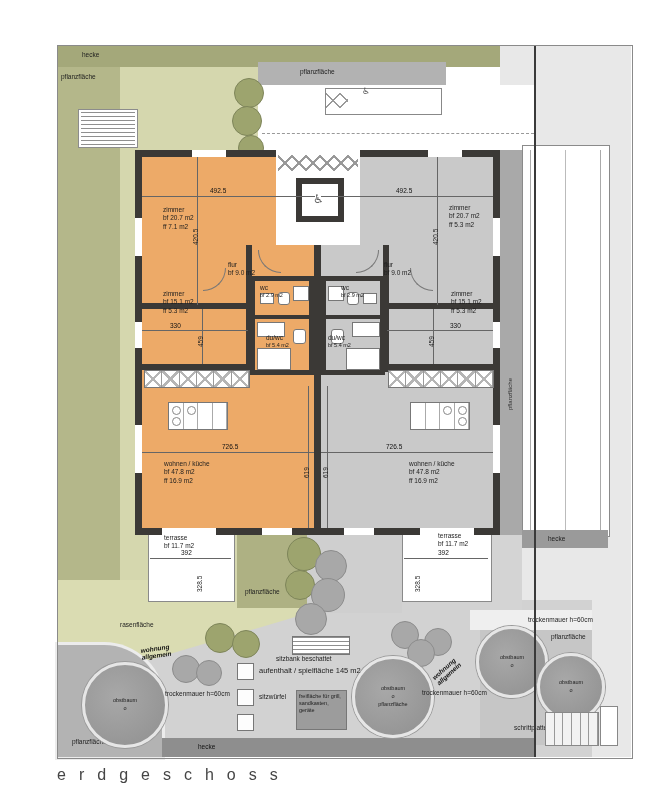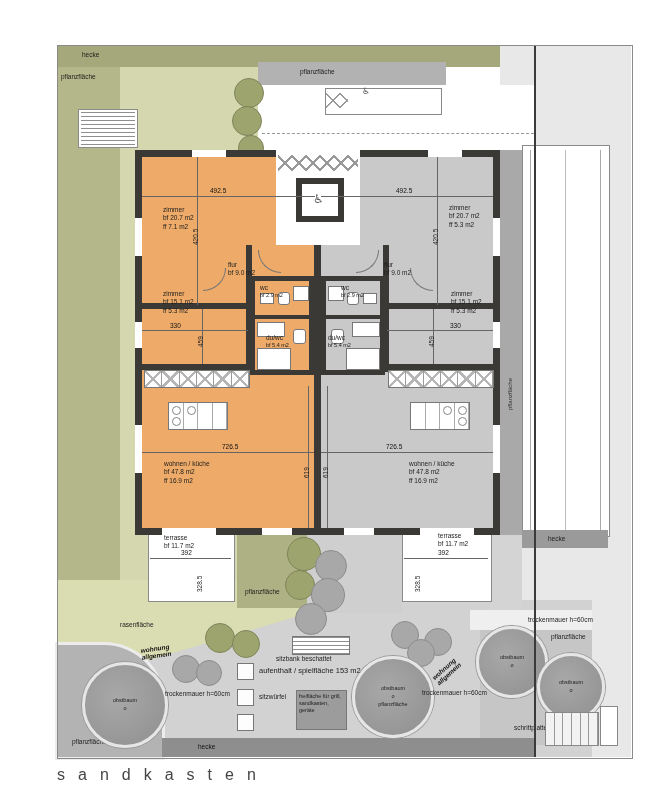--- a/index.html
+++ b/index.html
@@ -133,21 +133,21 @@
   <div class="fruit" style="left:537px;top:653px;width:62px;height:62px;">
     <div>obstbaum</div>
     <div>o</div>
   </div>
 
   <div class="abs hstripe" style="left:292px;top:636px;width:56px;height:17px;background-color:#fff;border:1px solid #777;"></div>
   <span class="lbl" style="left:276px;top:655px;">sitzbank beschattet</span>
   <div class="sq" style="left:237px;top:663px;width:15px;height:15px;"></div>
   <div class="sq" style="left:237px;top:689px;width:15px;height:15px;"></div>
   <div class="sq" style="left:237px;top:714px;width:15px;height:15px;"></div>
-  <span class="lbl big" style="left:259px;top:666px;">aufenthalt / spielfläche 153 m2</span>
+  <span class="lbl big" style="left:259px;top:666px;">aufenthalt / spielfläche 145 m2</span>
   <span class="lbl" style="left:259px;top:693px;">sitzwürfel</span>
   <div class="abs" style="left:296px;top:690px;width:49px;height:38px;background:#9c9c9c;border:1px solid #777;">
     <div class="lbl" style="left:2px;top:2px;font-size:5.5px;white-space:normal;width:45px;">freifläche für grill, sandkasten, geräte</div>
   </div>
   <span class="lbl" style="left:165px;top:690px;">trockenmauer h=60cm</span>
   <span class="lbl" style="left:422px;top:689px;">trockenmauer h=60cm</span>
   <div class="wohnallg" style="left:141px;top:644px;width:42px;white-space:normal;transform:rotate(-8deg);">wohnung allgemein</div>
   <div class="wohnallg" style="left:430px;top:660px;width:42px;white-space:normal;transform:rotate(-42deg);">wohnung allgemein</div>
   <span class="lbl" style="left:514px;top:724px;">schrittplatten</span>
   <div class="plates" style="left:545px;top:712px;width:52px;height:32px;">
@@ -348,14 +348,14 @@
     <div>ff 16.9 m2</div>
   </div>
   <div class="lbl" style="left:438px;top:532px;">
     <div class="nm">terrasse</div>
     <div>bf 11.7 m2</div>
   </div>
 
   <div class="abs" style="left:534px;top:45px;width:2px;height:712px;background:#3a3a3a;"></div>
   <div class="abs" style="left:57px;top:45px;width:574px;height:712px;border:1px solid #8a8a8a;pointer-events:none;"></div>
 
-  <div id="title">sandkasten</div>
+  <div id="title">erdgeschoss</div>
 </div>
 
 </body></html>

